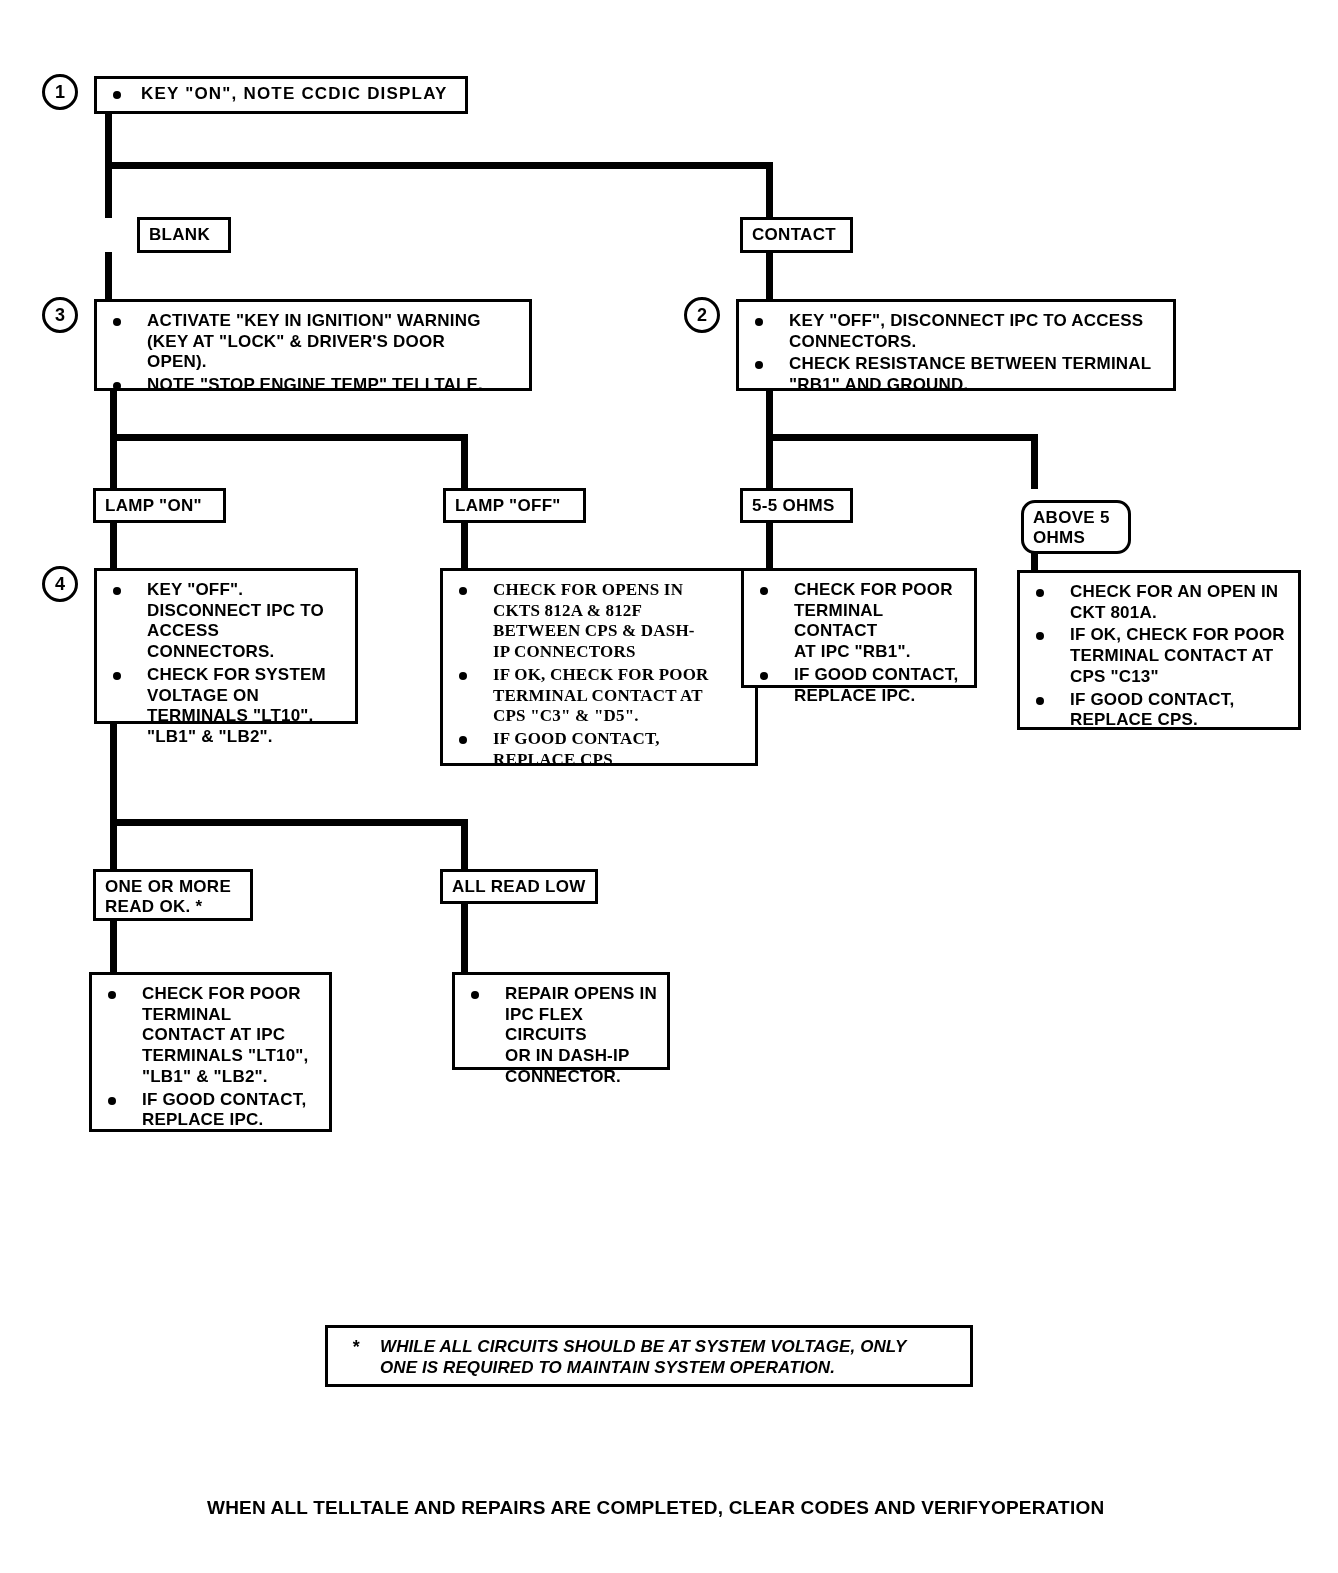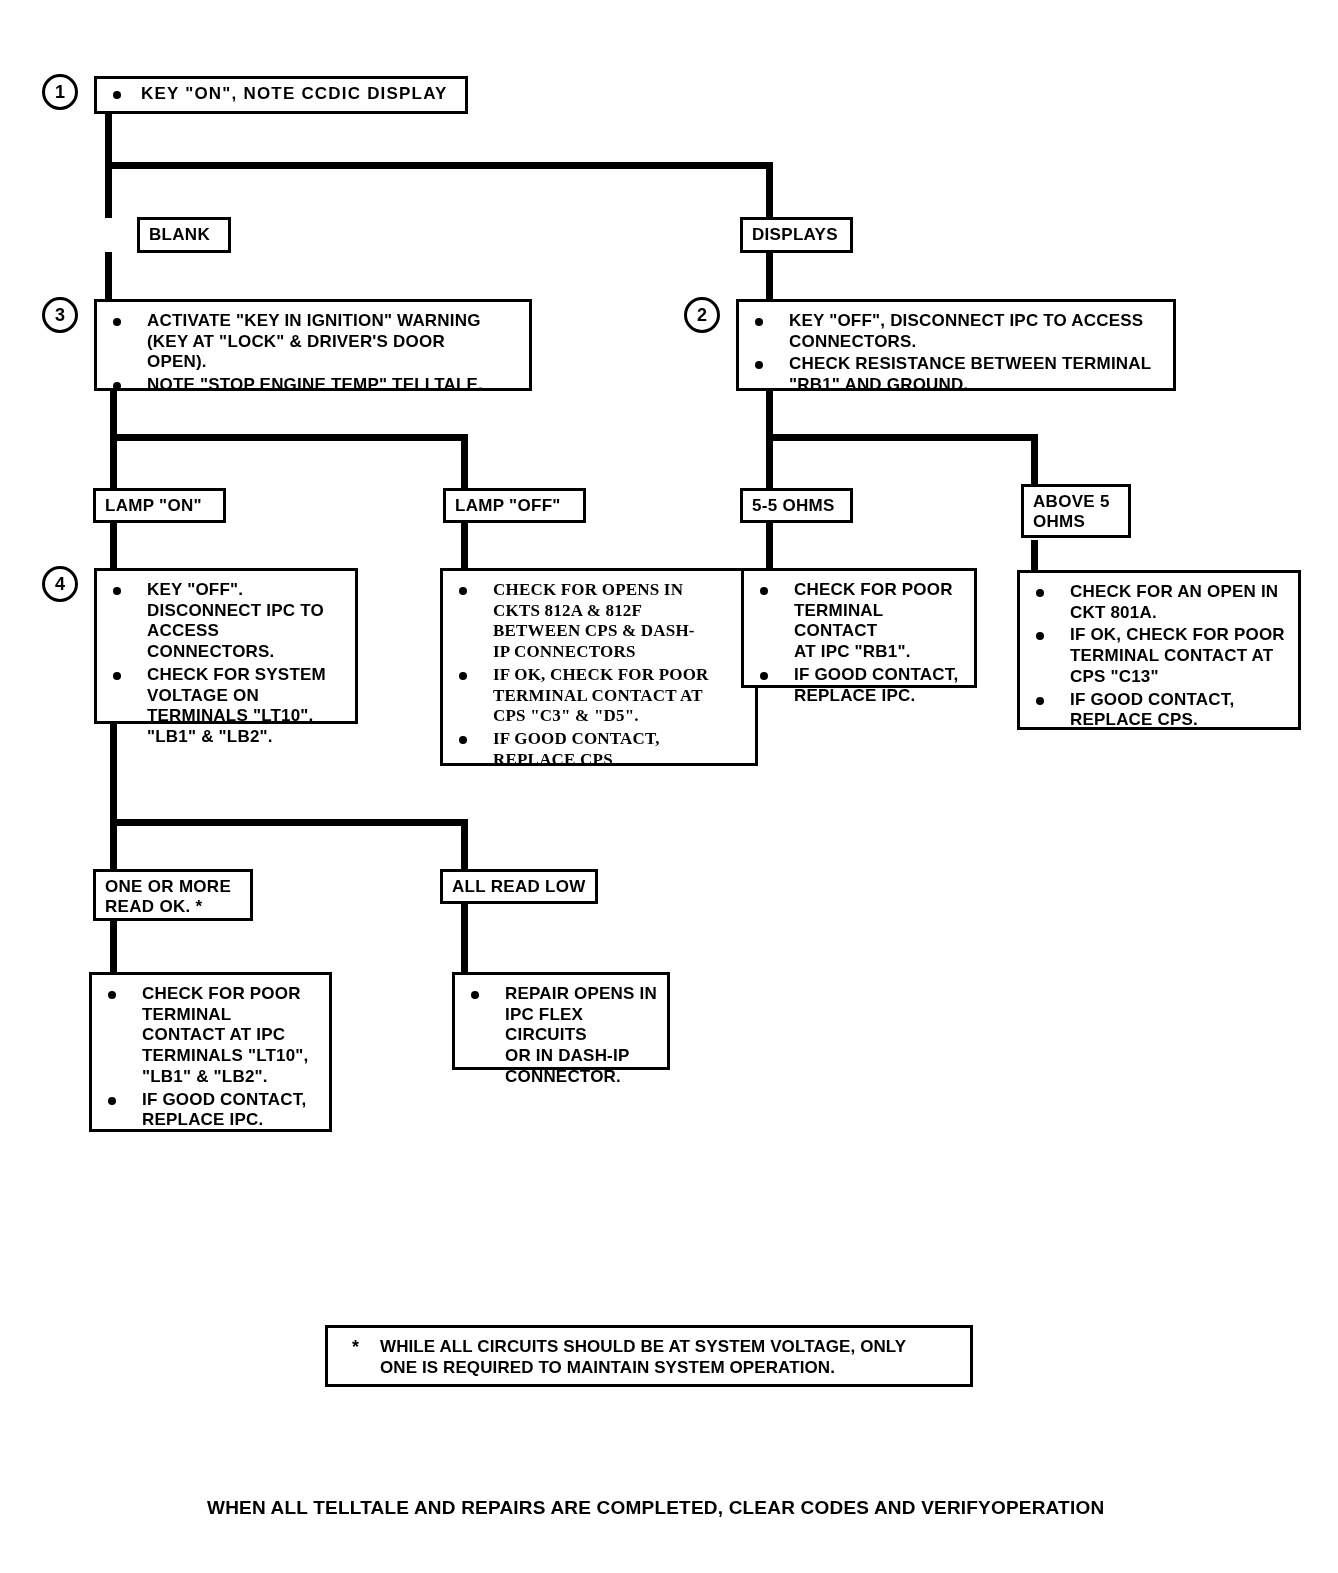--- a/index.html
+++ b/index.html
@@ -174,21 +174,21 @@
   <div class="step-circle" style="left:684px; top:297px;">2</div>
   <div class="step-circle" style="left:42px; top:566px;">4</div>
 
   <div class="box action-box box-step1" style="left:94px; top:76px; width:374px; height:38px; padding-top:5px;">
     <ul class="bullets">
       <li>KEY "ON", NOTE CCDIC DISPLAY</li>
     </ul>
   </div>
 
   <div class="box label-box" style="left:93px; top:217px; width:94px; height:36px;margin-left:44px;">BLANK</div>
-  <div class="box label-box" style="left:740px; top:217px; width:113px; height:36px;">DISPLAYS</div>
+  <div class="box label-box" style="left:740px; top:217px; width:113px; height:36px;">CONTACT</div>
 
   <div class="box action-box" style="left:94px; top:299px; width:438px; height:92px;">
     <ul class="bullets">
       <li>ACTIVATE "KEY IN IGNITION" WARNING
 (KEY AT "LOCK" &amp; DRIVER'S DOOR
 OPEN).</li>
       <li>NOTE "STOP ENGINE TEMP" TELLTALE.</li>
     </ul>
   </div>
 
@@ -197,21 +197,21 @@
       <li>KEY "OFF", DISCONNECT IPC TO ACCESS
 CONNECTORS.</li>
       <li>CHECK RESISTANCE BETWEEN TERMINAL
 "RB1" AND GROUND.</li>
     </ul>
   </div>
 
   <div class="box label-box" style="left:93px; top:488px; width:133px; height:35px;">LAMP "ON"</div>
   <div class="box label-box" style="left:443px; top:488px; width:143px; height:35px;">LAMP "OFF"</div>
   <div class="box label-box" style="left:740px; top:488px; width:113px; height:35px;">5-5 OHMS</div>
-  <div class="box label-box" style="left:1021px; top:484px; width:110px; height:54px; white-space:pre-line;">ABOVE 5
+  <div class="box label-box" style="left:1021px; top:500px; width:110px; height:54px; white-space:pre-line;border-radius:14px;">ABOVE 5
 OHMS</div>
 
   <div class="box action-box" style="left:94px; top:568px; width:264px; height:156px;">
     <ul class="bullets">
       <li>KEY "OFF".
 DISCONNECT IPC TO
 ACCESS CONNECTORS.</li>
       <li>CHECK FOR SYSTEM
 VOLTAGE ON
 TERMINALS "LT10",
@@ -273,20 +273,20 @@
 
   <div class="box action-box" style="left:452px; top:972px; width:218px; height:98px;">
     <ul class="bullets">
       <li>REPAIR OPENS IN
 IPC FLEX CIRCUITS
 OR IN DASH-IP
 CONNECTOR.</li>
     </ul>
   </div>
 
-  <div class="box footnote-box" style="left:325px; top:1325px; width:648px; height:62px;">
+  <div class="box footnote-box" style="left:325px; top:1325px; width:648px; height:62px;font-style:italic;">
     <div class="footnote-row">WHILE ALL CIRCUITS SHOULD BE AT SYSTEM VOLTAGE, ONLY
 ONE IS REQUIRED TO MAINTAIN SYSTEM OPERATION.</div>
   </div>
 
   <div class="bottom-note" style="left:207px; top:1497px;">WHEN ALL TELLTALE AND REPAIRS ARE COMPLETED, CLEAR CODES AND VERIFYOPERATION</div>
 
 </div>
 
 </body></html>

